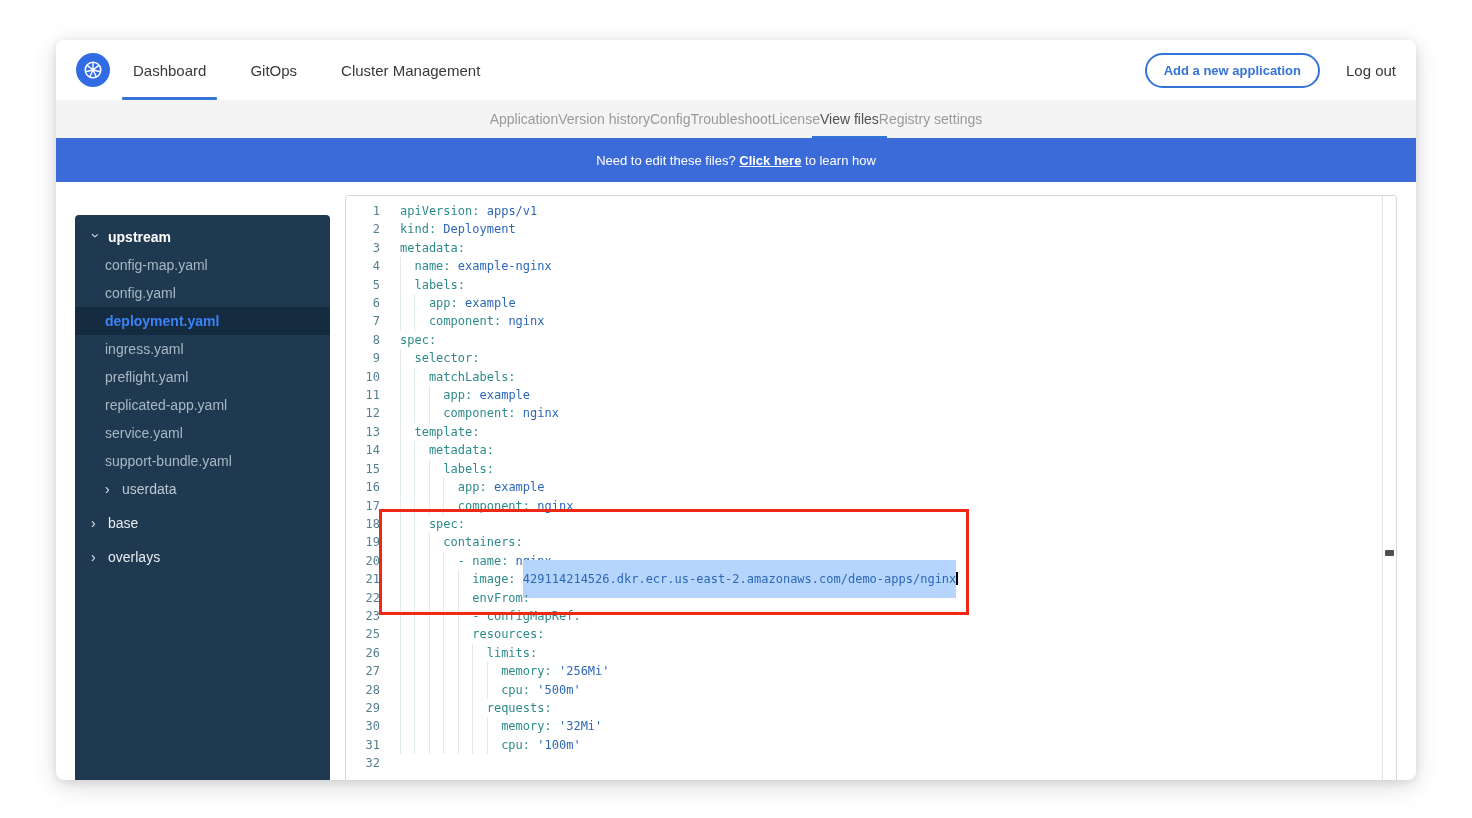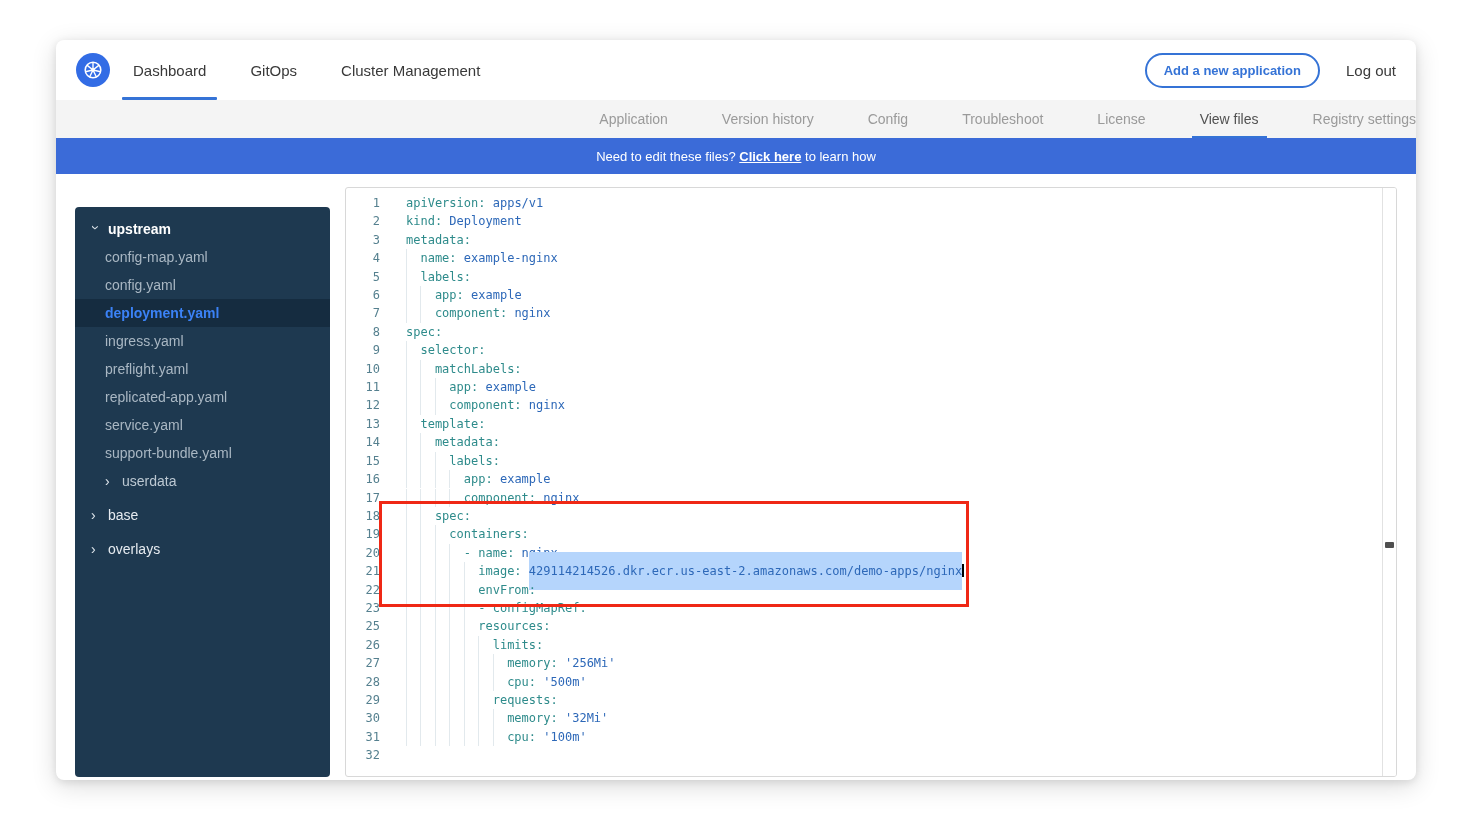--- a/index.html
+++ b/index.html
@@ -22,28 +22,28 @@
   .nav-item{font-size:15px;color:#393939;display:flex;align-items:center;padding:0 3px;
     margin-right:38px;position:relative;cursor:pointer}
   .nav-item.active::after{content:"";position:absolute;left:-8px;right:-8px;bottom:0;height:3px;
     background:var(--accent);border-radius:1px}
   .nav-right{margin-left:auto;display:flex;align-items:center;gap:26px}
   .add-btn{border:2px solid var(--accent);color:var(--accent);background:#fff;border-radius:18px;
     padding:8px 17px;font-size:13px;font-weight:bold;font-family:inherit;cursor:pointer}
   .logout{font-size:15px;color:#393939;cursor:pointer}
 
   
-  .subnav{height:38px;background:#f4f4f4;display:flex;justify-content:flex-end;align-items:stretch;gap:54px}
+  .subnav{height:38px;background:#f4f4f4;display:flex;justify-content:center;align-items:stretch;}
   .subtab{display:flex;align-items:center;font-size:14px;color:#9a9a9a;position:relative;cursor:pointer}
   .subtab.active{color:#515151}
   .subtab.active::after{content:"";position:absolute;left:-8px;right:-8px;bottom:0;height:2.5px;
     background:var(--accent)}
 
   
-  .banner{height:36px;background:var(--banner-bg);color:#fff;font-size:13px;
+  .banner{height:44px;background:var(--banner-bg);color:#fff;font-size:13px;
     display:flex;align-items:center;justify-content:center;white-space:pre}
   .banner-link{font-weight:bold;text-decoration:underline;cursor:pointer}
 
   
   .content{display:flex;padding:13px 19px 0;gap:15px;align-items:flex-end}
 
   .filetree{width:255px;height:570px;background:var(--sidebar-bg);border-radius:4px;
     padding:8px 0;font-size:14px;margin-top:2px;flex:none}
   .tree-row{height:28px;display:flex;align-items:center;padding:0 10px 0 16px;
     color:var(--tree-file-text);cursor:pointer}
@@ -57,21 +57,21 @@
     color:#dfe6ec;font-weight:normal;transform-origin:45% 55%}
   .chev.down{transform:rotate(90deg)}
 
   
   .editor{flex:1;height:590px;border:1px solid #d8d8d8;border-radius:3px;background:#fff;
     position:relative;overflow:hidden;font-family:"DejaVu Sans Mono",monospace;
     font-size:12px;line-height:18.4px;cursor:text}
   .code-scroll{padding:6px 0 0}
   .cl{display:flex;white-space:pre}
   .ln{width:34px;text-align:right;color:var(--line-number);flex:none;user-select:none}
-  .ct{margin-left:26px}
+  .ct{margin-left:20px}
   .ind{display:inline-block;height:18.4px;vertical-align:top;
     background:repeating-linear-gradient(to right,var(--indent-guide) 0,var(--indent-guide) 1px,transparent 1px,transparent 2ch)}
   .tok-k{color:var(--code-key)}
   .tok-v{color:var(--code-value)}
   .tok-p{color:#333}
   .tok-sel{color:var(--code-value);background:var(--selection-bg);padding:12px 0}
   .caret{display:inline-block;width:2px;height:13px;background:#000;vertical-align:-2px}
 
   .redbox{position:absolute;left:33px;top:313px;width:590px;height:106px;
     border:3px solid var(--annotation-red);pointer-events:none;z-index:5}

